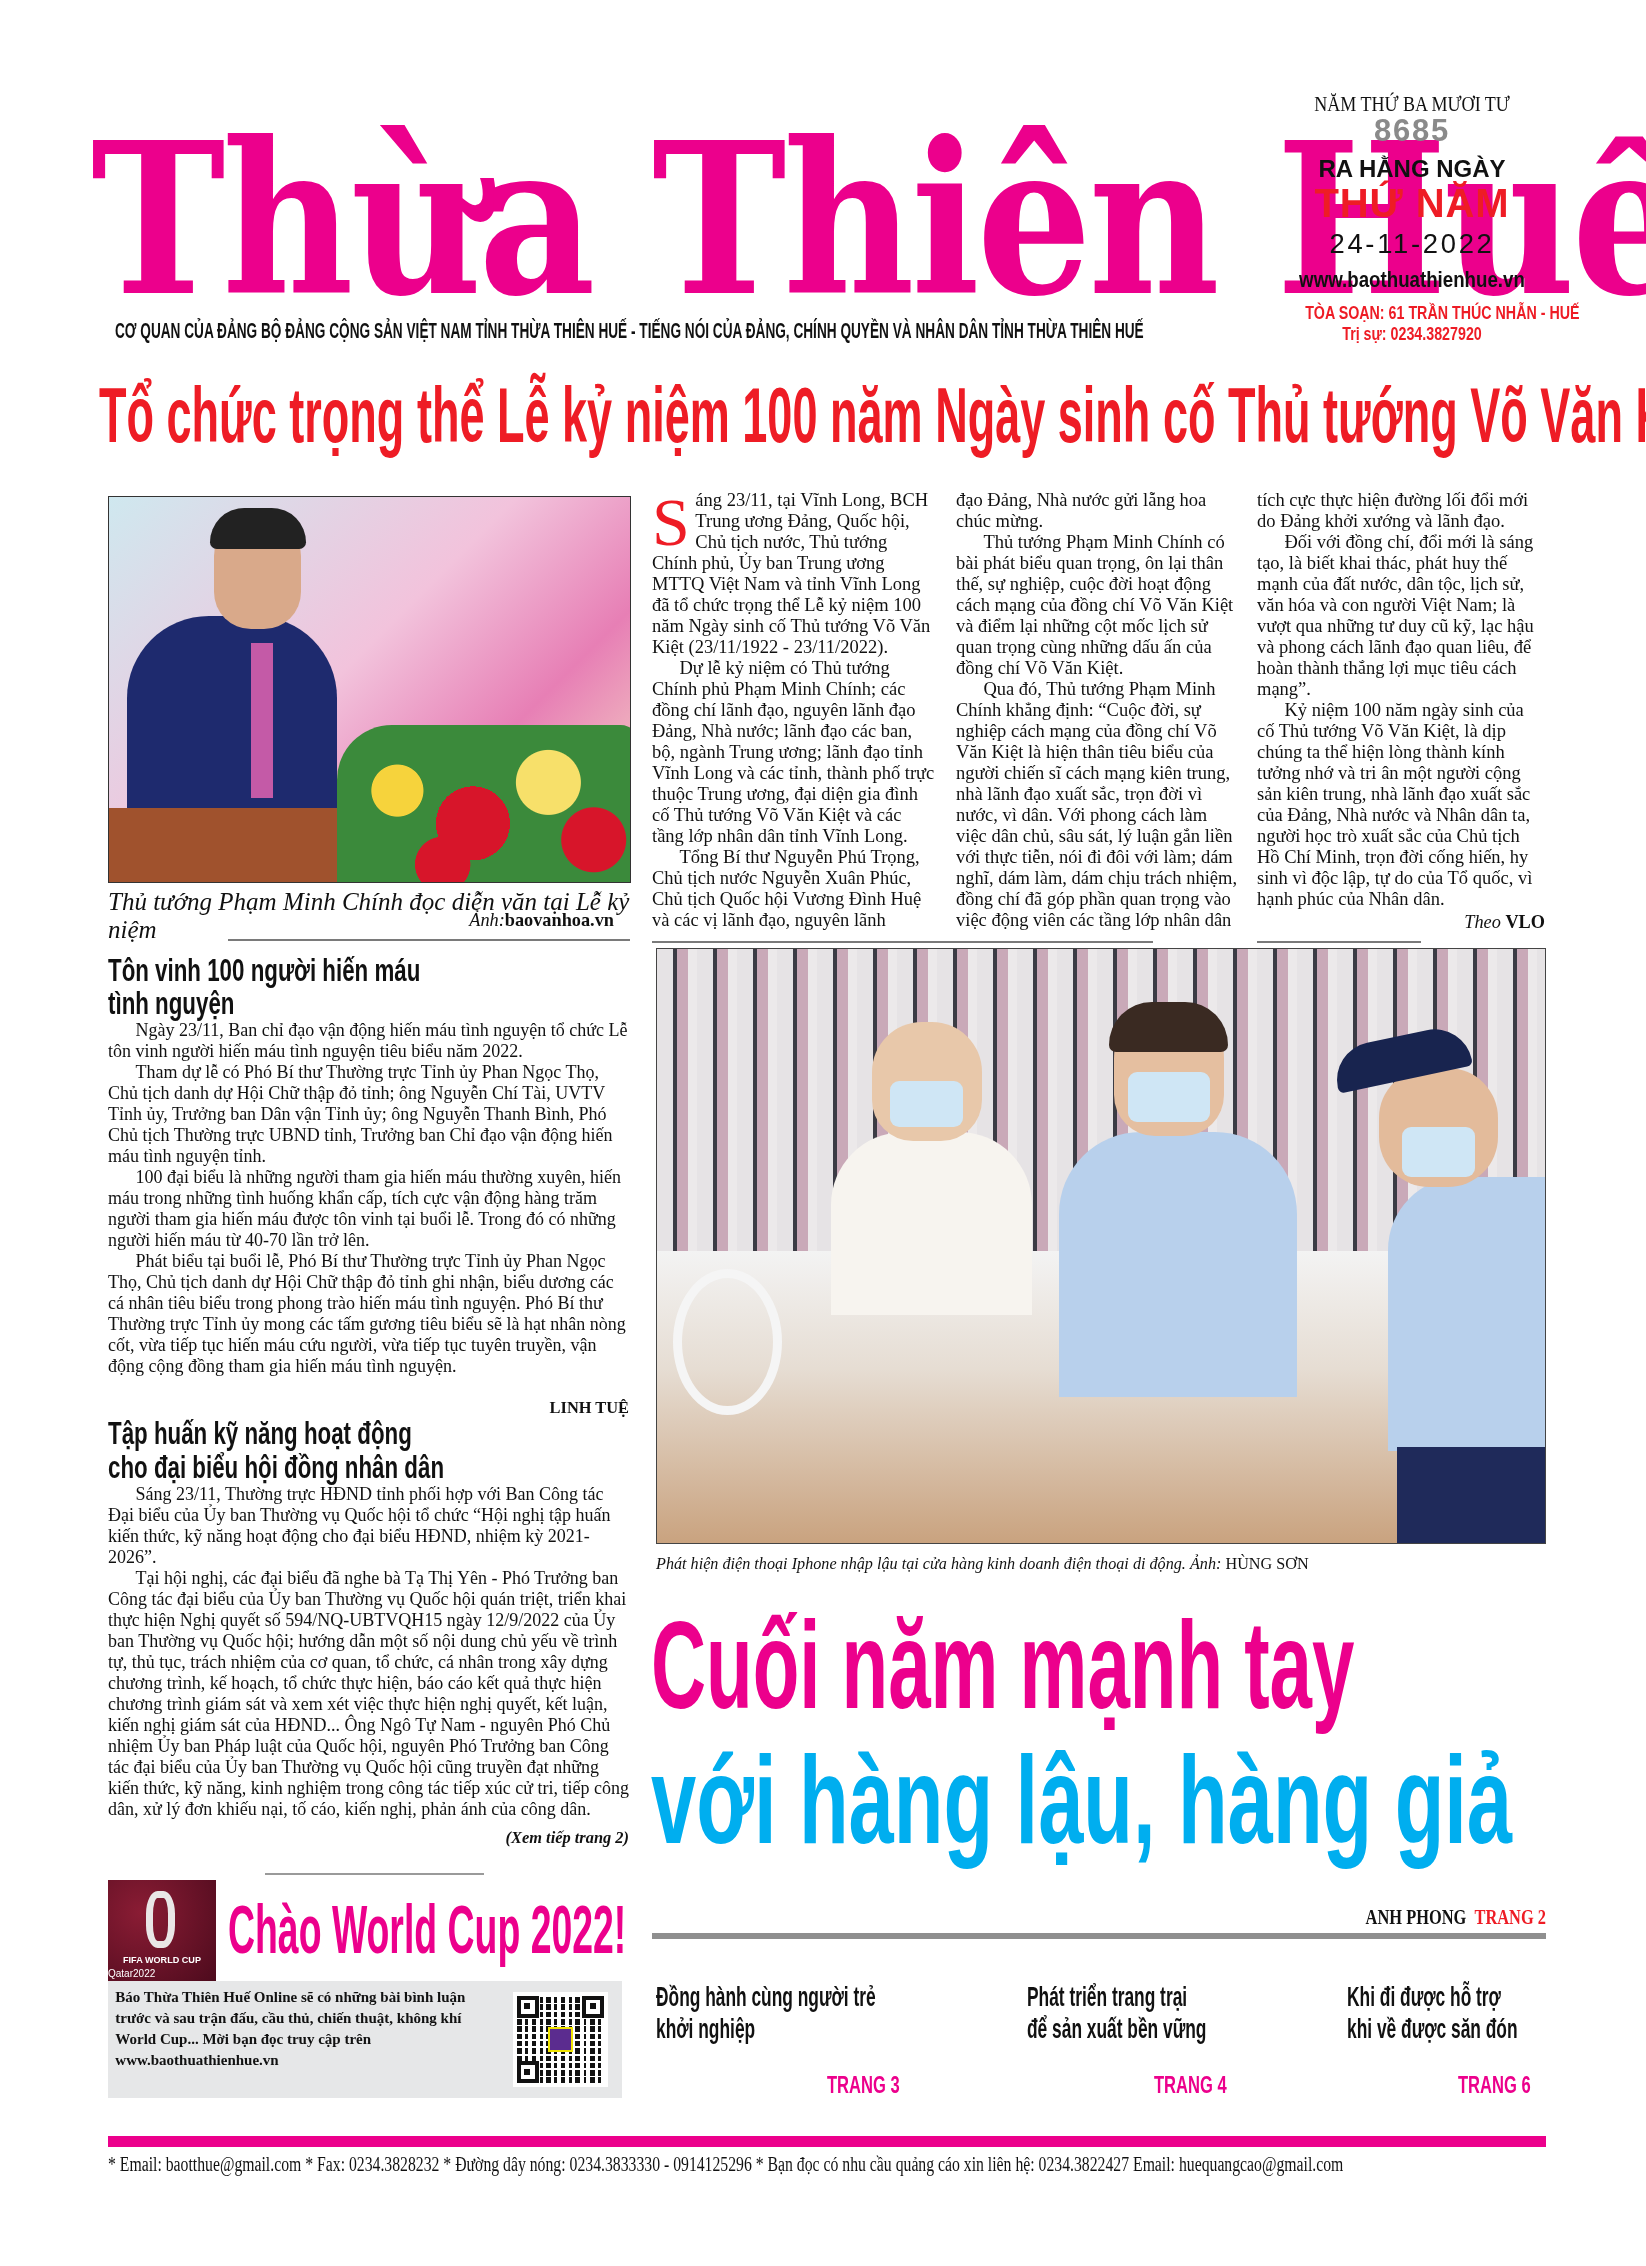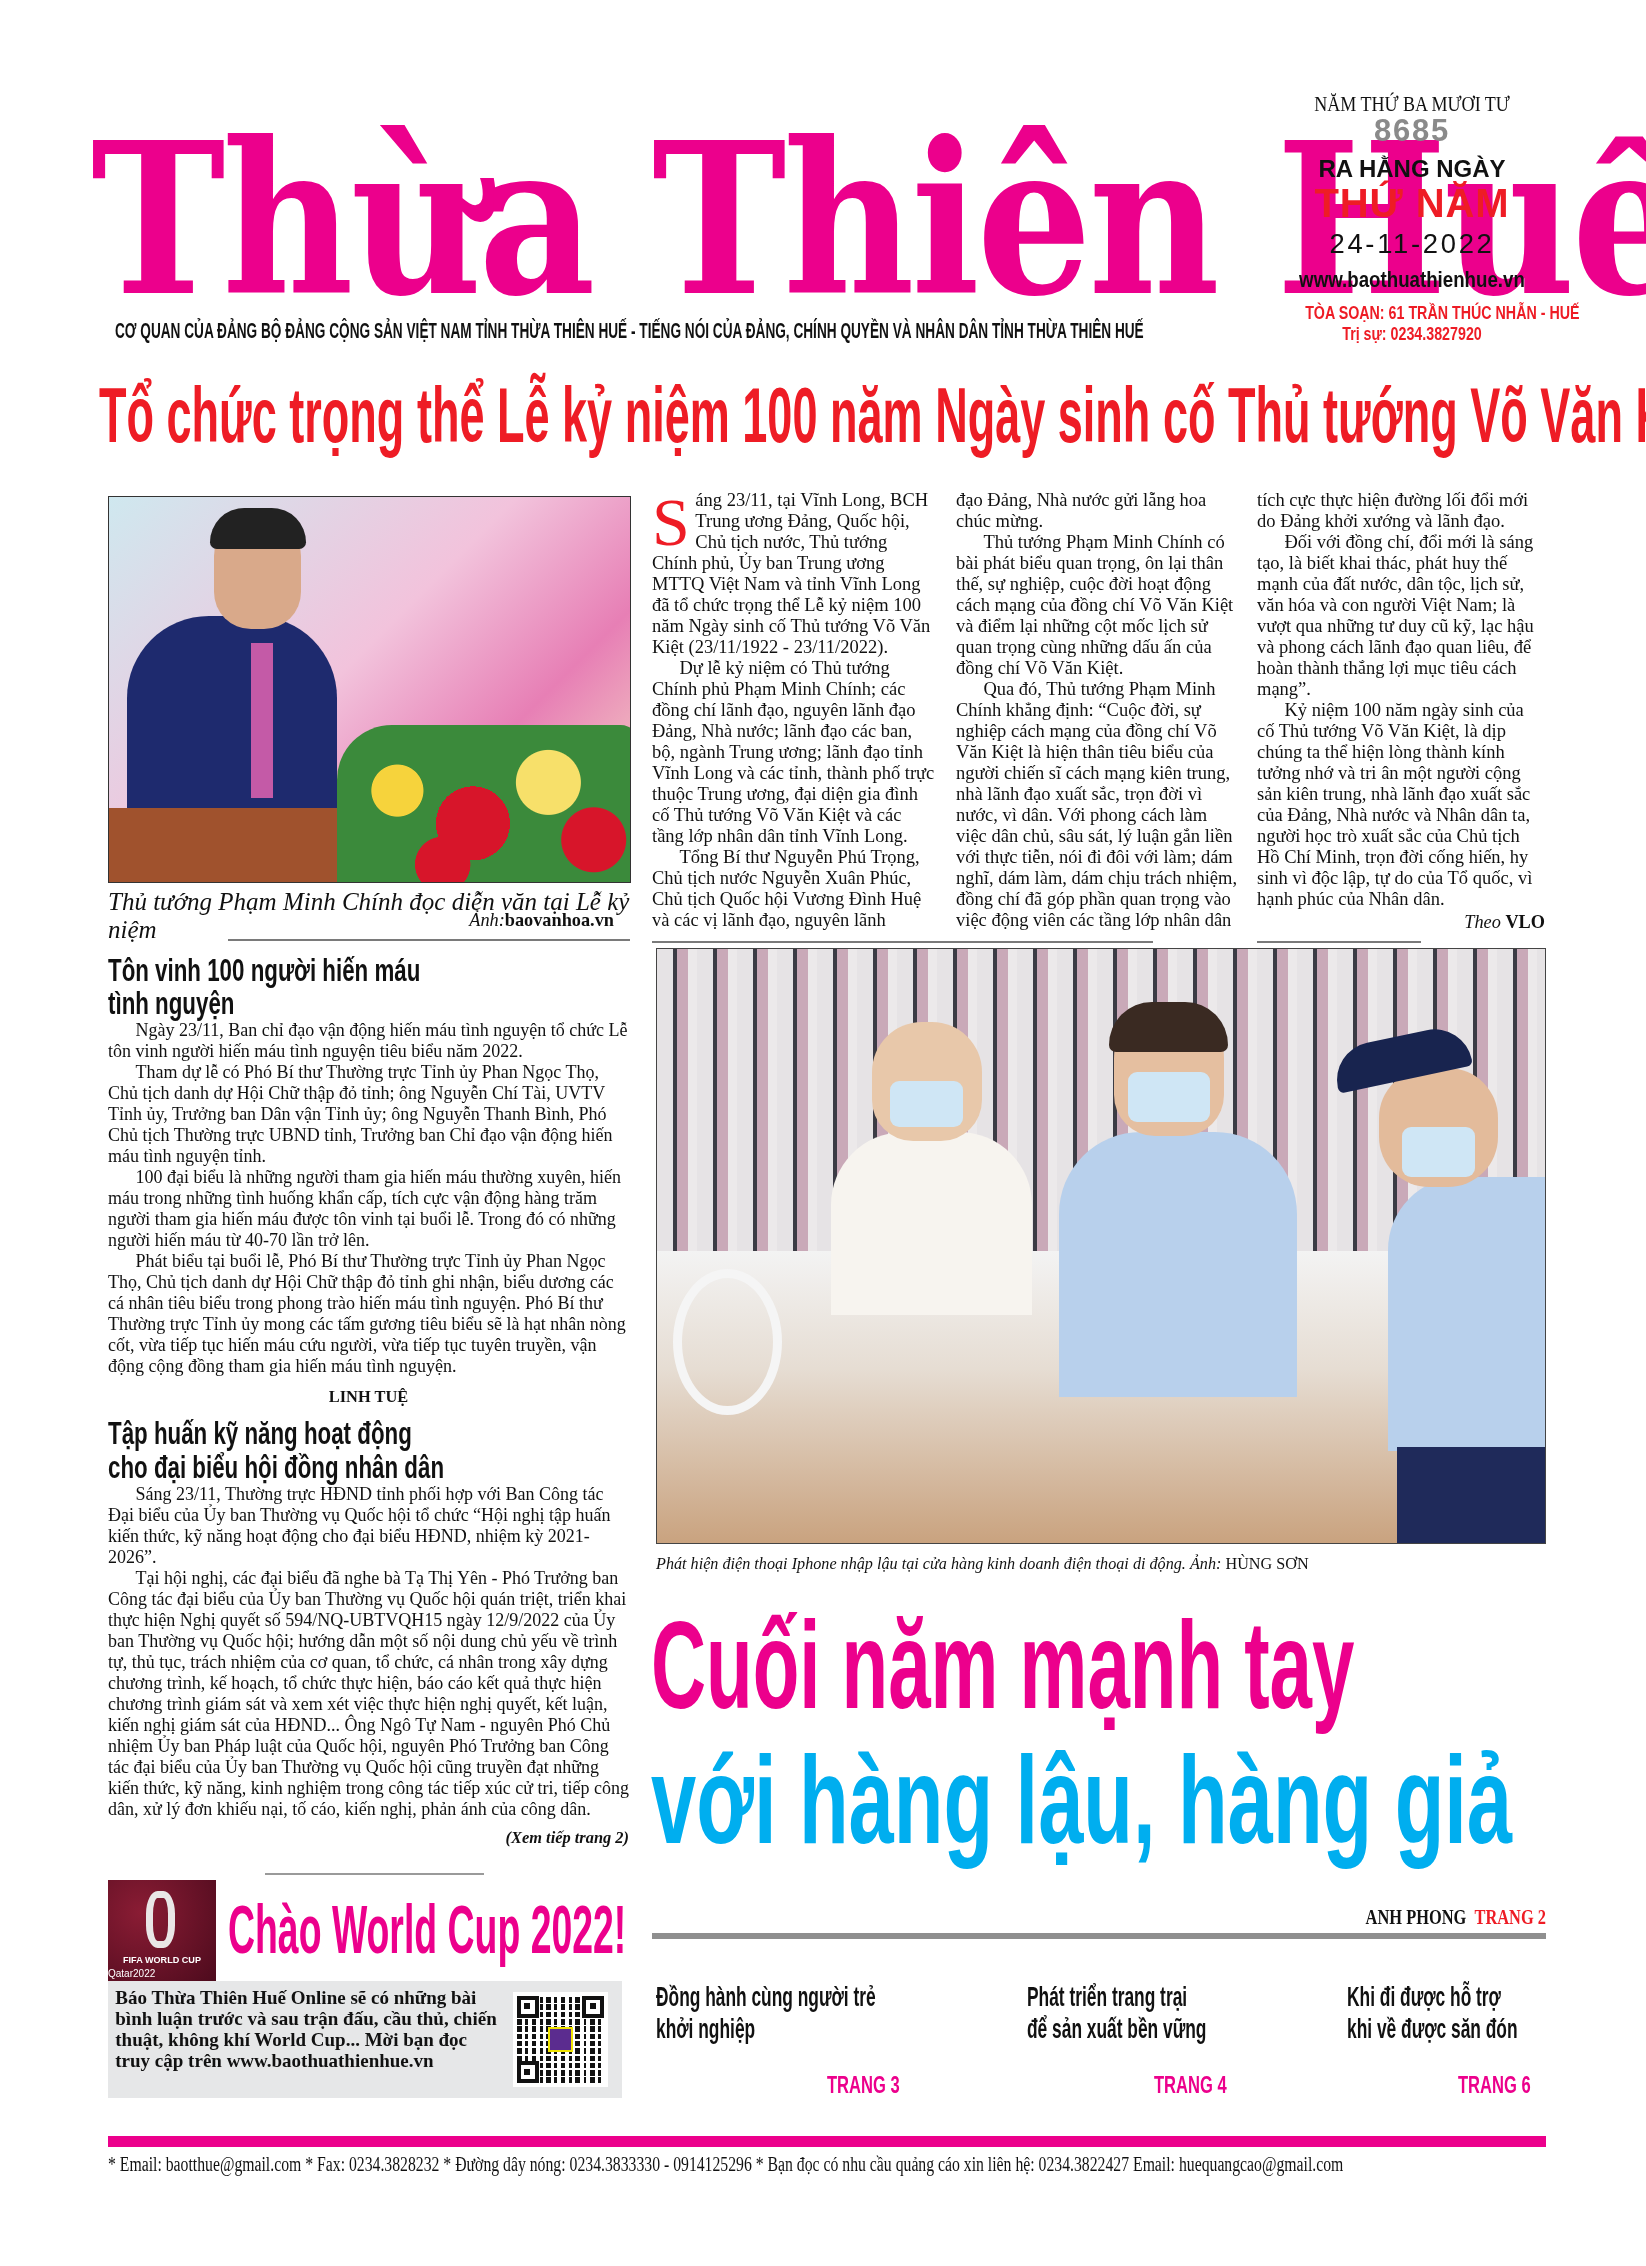--- a/index.html
+++ b/index.html
@@ -39,21 +39,21 @@
   .dropcap { float:left; color:#ee1c25; font-size:68px; line-height:57px; margin:3.7px 5.5px 0 0; font-family:"Liberation Serif", serif; }
   .lead-col1 { left:652px; top:490px; width:285px; }
   .lead-col2 { left:956px; top:490px; width:285px; }
   .lead-col3 { left:1257px; top:490px; width:288px; }
   .byline { text-align:right; margin-top:1.8px; font-size:18.3px; }
   .hr { position:absolute; height:1.8px; background:#7a7a7a; }
   
   .story-head { position:absolute; left:108px; font-family:"Liberation Sans", sans-serif; font-weight:bold; font-size:31px; line-height:33px; transform:scaleX(0.72); transform-origin:left top; white-space:nowrap; }
   .lcol { position:absolute; left:108px; width:521px; font-size:18px; line-height:21px; }
   .lcol p { margin:0; text-indent:27.4px; }
-  .signoff { text-align:center; font-weight:bold; font-size:16.4px; margin-top:9px; }
+  .signoff { text-align:right; font-weight:bold; font-size:16.4px; margin-top:20px; }
   .seemore { text-align:right; font-style:italic; font-weight:bold; font-size:16.4px; margin-top:7.3px; }
   
   .photo2 { left:656px; top:948px; width:890px; height:596px; overflow:hidden; background:repeating-linear-gradient(90deg,#e6e3e5 0 16.4px,#3b3b44 16.4px 20px,#c9a9b8 20px 31px,#ece9ea 31px 40px); border:0.9px solid #444; box-sizing:border-box; }
   .ph2-counter { position:absolute; left:0; top:302px; width:890px; height:294px; background:linear-gradient(180deg,#f3f3f3 0%,#e6ddd3 40%,#c9a27e 100%); }
   .ph2-p1 { position:absolute; left:215px; top:73px; width:110px; height:119px; background:#e8c8aa; border-radius:50px 50px 41px 41px; }
   .ph2-p1b { position:absolute; left:174px; top:183px; width:201px; height:183px; background:#f7f4ef; border-radius:73px 73px 0 0; }
   .ph2-p2 { position:absolute; left:457px; top:59px; width:110px; height:128px; background:#e5bfa0; border-radius:50px 50px 41px 41px; }
   .ph2-p2h { position:absolute; left:452px; top:53px; width:119px; height:50px; background:#3a2a22; border-radius:55px 55px 9.1px 9.1px; }
   .ph2-p2b { position:absolute; left:402px; top:183px; width:238px; height:265px; background:#b8d0ec; border-radius:82px 82px 0 0; }
   .ph2-p3 { position:absolute; left:722px; top:119px; width:119px; height:119px; background:#e3bb9b; border-radius:50px; }
@@ -73,21 +73,21 @@
   
   .teaser { position:absolute; top:1981px; font-family:"Liberation Sans", sans-serif; font-weight:bold; font-size:28px; line-height:32px; transform:scaleX(0.62); transform-origin:left top; white-space:nowrap; }
   .teaser-page { position:absolute; top:2072px; font-family:"Liberation Sans", sans-serif; font-weight:bold; font-size:23px; color:#ec008c; transform:scaleX(0.72); transform-origin:left top; white-space:nowrap; }
   
   .wc-logo { left:108px; top:1880px; width:108px; height:108px; background:radial-gradient(circle at 30% 30%,#8a1c34,#4a0a1c); }
   .wc-emblem { position:absolute; left:38px; top:11px; width:29px; height:57px; border:7.3px solid #e9e6e6; border-radius:40% 40% 40% 40%; box-sizing:border-box; }
   .wc-text1 { position:absolute; left:0; top:75px; width:108px; text-align:center; color:#fff; font-family:"Liberation Sans", sans-serif; font-weight:bold; font-size:9.1px; }
   .wc-text2 { position:absolute; left:0; top:88px; width:108px; text-align:left; color:#fff; font-family:"Liberation Sans", sans-serif; font-size:10px; }
   .wc-title { left:228px; top:1888px; font-size:68px; line-height:82px; color:#ec008c; transform:scaleX(0.55); }
   .wc-box { left:108px; top:1981px; width:514px; height:117px; background:#e6e7e8; }
-  .wc-desc { position:absolute; left:7.3px; top:5.5px; width:384px; font-weight:bold; font-size:19px; line-height:21px; }
+  .wc-desc { position:absolute; left:7.3px; top:5.5px; width:384px; font-weight:bold; font-size:15px; line-height:21px; }
   .qr { position:absolute; left:405px; top:11px; width:95px; height:95px; background:#fff; padding:3.7px; box-sizing:border-box; }
   .qr-grid { width:100%; height:100%; background:
       repeating-linear-gradient(0deg,transparent 0 5.5px,#fff 5.5px 7.3px),
       repeating-linear-gradient(90deg,#111 0 4.6px,#fff 4.6px 8.2px,#111 8.2px 11px,#fff 11px 14.6px); position:relative; }
   .qr-finder { position:absolute; width:22px; height:22px; border:4.6px solid #111; background:#fff; box-sizing:border-box; }
   .qr-finder::after { content:""; position:absolute; left:3.7px; top:3.7px; width:5.5px; height:5.5px; background:#111; }
   .qr-logo { position:absolute; left:31px; top:31px; width:25.6px; height:25.6px; background:#5b2c8f; border:2.7px solid #f2e600; box-sizing:border-box; }
   
   .pink-bar { left:108px; top:2136px; width:1438px; height:11px; background:#ec008c; }
   .footer { left:108px; top:2153px; font-size:20px; transform:scaleX(0.787); transform-origin:left top; white-space:nowrap; }

